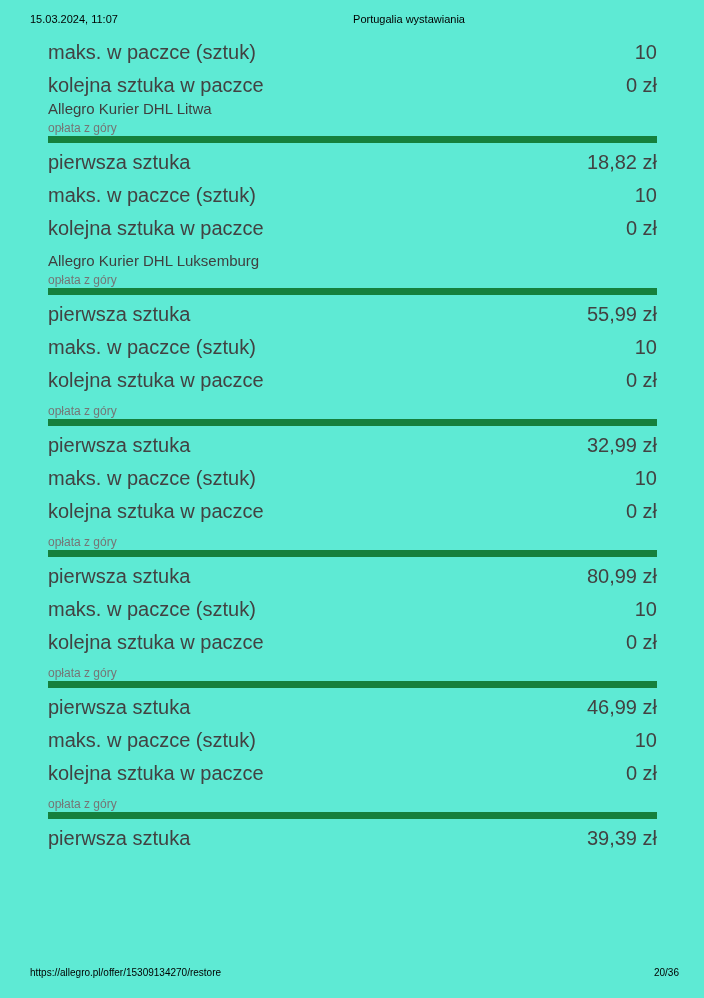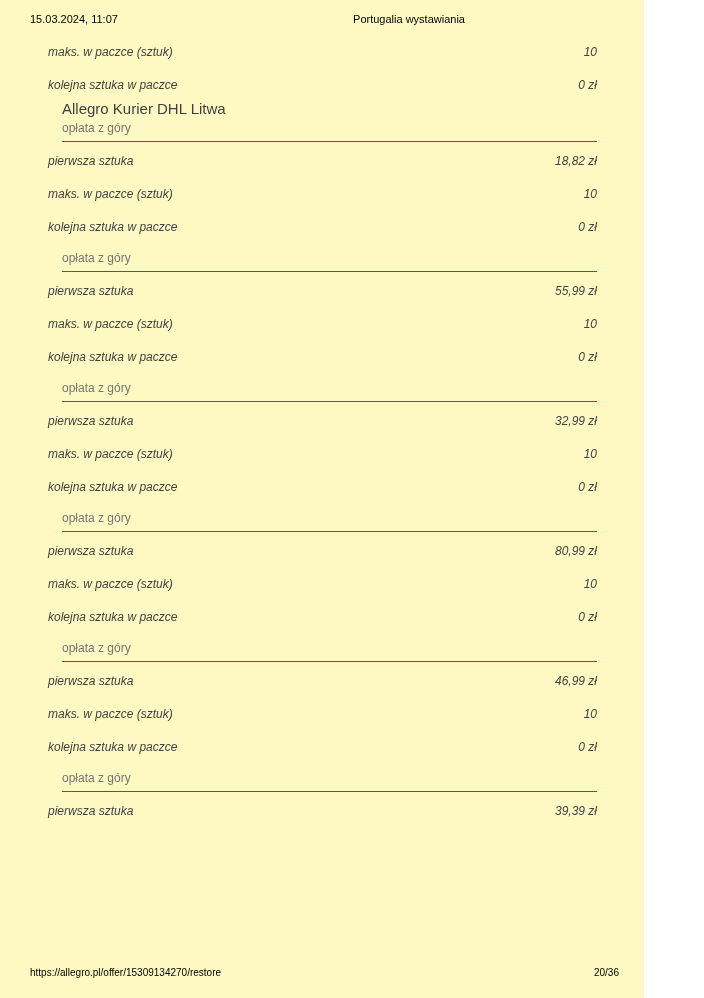--- a/index.html
+++ b/index.html
@@ -3,23 +3,23 @@
 <meta charset="utf-8">
 <title>Formularz wystawiania</title>
 <style>
   html, body {
     margin: 0;
     padding: 0;
     background: #ffffff;
   }
   .page {
     position: relative;
-    width: 644px;
+    width: 704px;
     height: 998px;
-    background: #fef9c3;
+    background: #5eead4;
     font-family: "Liberation Sans", "DejaVu Sans", sans-serif;
     overflow: hidden;
   }
   
   .header-date {
     position: absolute;
     top: 12px;
     left: 30px;
     font-size: 11px;
     line-height: 14px;
@@ -58,44 +58,41 @@
   .content {
     position: absolute;
     top: 42px;
     left: 48px;
     right: 47px;
   }
   .row {
     display: flex;
     justify-content: space-between;
     align-items: center;
-    font-size: 12px;
+    font-size: 20px;
     line-height: 20px;
     color: #424242;
     margin-bottom: 13px;
-    font-style: italic;
   }
   .row-label {
     text-align: left;
   }
   .row-value {
     text-align: right;
     white-space: nowrap;
   }
   .section {
     margin-top: 6px;
   }
   .section.section--tight {
     margin-top: -9px;
   }
   .section-head {
-    border-bottom: 1px solid #15803d;
-    padding-bottom: 5px;
+    border-bottom: 7px solid #15803d;
     margin-bottom: 9px;
-    margin-left: 14px;
   }
   .section-title {
     font-size: 15px;
     line-height: 20px;
     color: #3f3f3f;
   }
   .section-subtitle {
     font-size: 12px;
     line-height: 16px;
     color: #757575;
@@ -142,20 +139,21 @@
 
   <div class="row">
     <span class="row-label">kolejna sztuka w paczce</span>
     <span class="row-value">0 zł</span>
   </div>
 </div>
   </section>
 
   <section class="section">
     <div class="section-head">
+      <div class="section-title">Allegro Kurier DHL Luksemburg</div>
       <div class="section-subtitle">opłata z góry</div>
     </div>
     <div class="section-rows">
   <div class="row">
     <span class="row-label">pierwsza sztuka</span>
     <span class="row-value">55,99 zł</span>
   </div>
 
   <div class="row">
     <span class="row-label">maks. w paczce (sztuk)</span>

